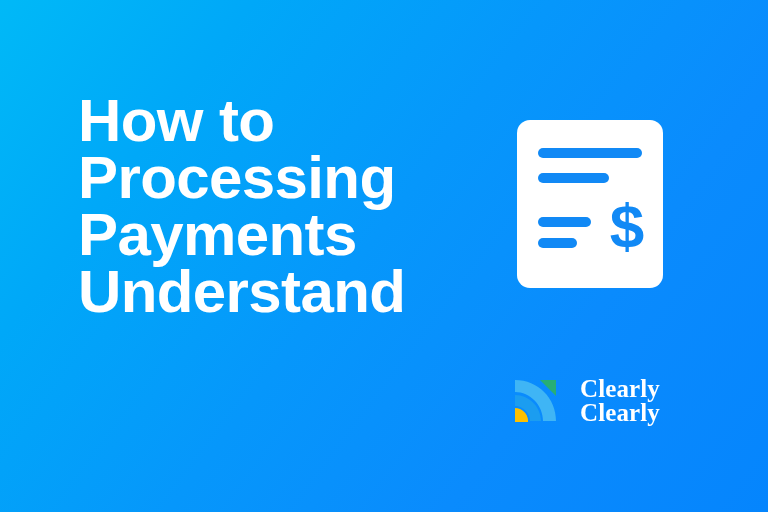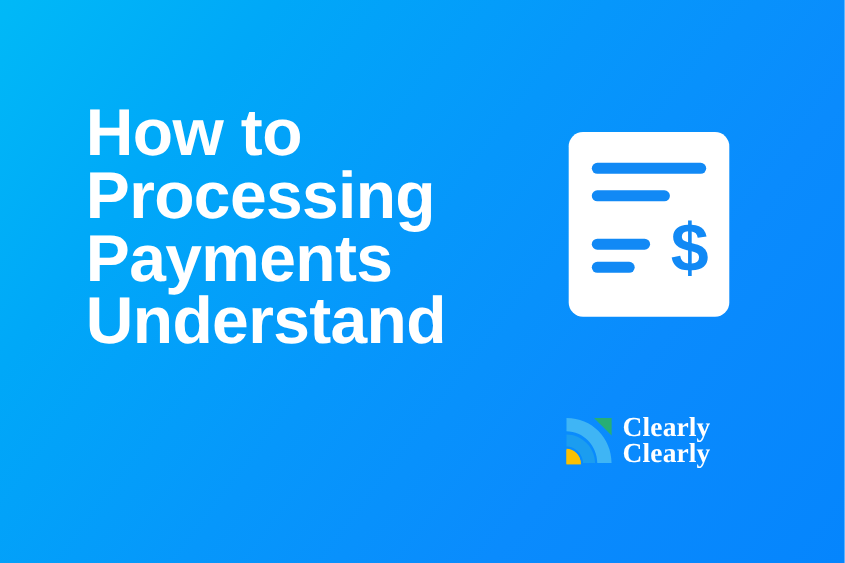--- a/index.html
+++ b/index.html
@@ -88,21 +88,21 @@
     align-items: center;
   }
 
   #brand-mark {
     width: 44px;
     height: 46px;
     flex: none;
   }
 
   #brand-text {
-    margin-left: 9px;
+    margin-left: 23px;
     color: #ffffff;
     font-family: "Liberation Serif", serif;
     font-weight: bold;
     font-size: 25px;
     line-height: 24px;
     letter-spacing: 0.1px;
   }
 
   #brand-text .brand-word {
     display: block;

